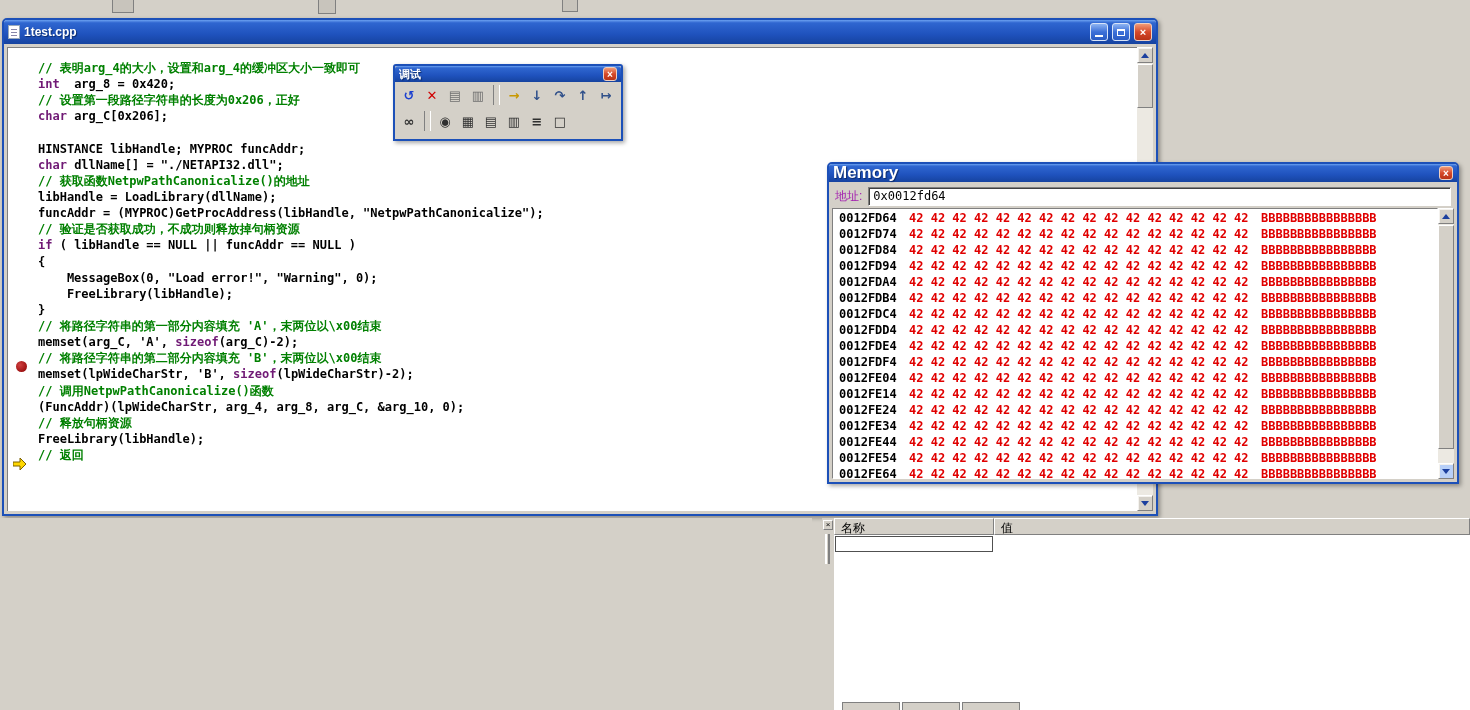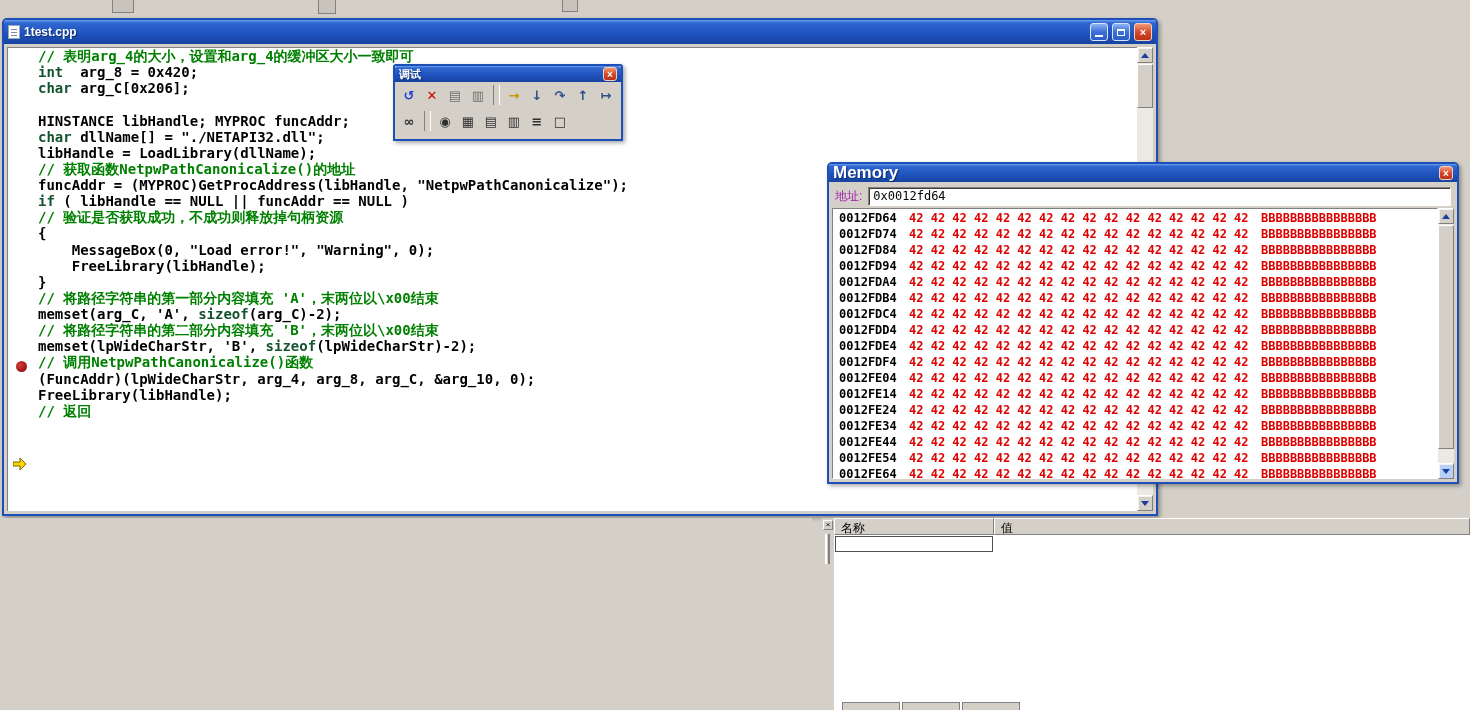--- a/index.html
+++ b/index.html
@@ -27,24 +27,24 @@
   .doc-icon::before { content:""; position:absolute; left:2px; top:3px; width:6px; height:1px; background:#88a; box-shadow:0 3px 0 #88a, 0 6px 0 #88a; }
 
   
   .sliver { position:absolute; top:0; background:#c8c4bc; border:1px solid #808080; border-top:none; }
 
   
   #src-win   { left:2px; top:18px; width:1156px; height:498px; }
   #src-win .xp-title { height:24px; }
   #src-client{ position:absolute; left:3px; top:27px; right:19px; bottom:3px; background:#fff; overflow:hidden;
                border-left:1px solid #808080; border-top:1px solid #808080; }
-  #code      { position:absolute; left:30px; top:0; font-family:"DejaVu Sans Mono", monospace;
-               font-size:14px; font-weight:bold; color:#000; }
+  #code      { position:absolute; left:30px; top:12px; font-family:"DejaVu Sans Mono", monospace;
+               font-size:12px; font-weight:bold; color:#000; }
   .code-line { height:16.14px; white-space:pre; line-height:16.14px; }
-  .tok-k { color:#14532d; } .tok-c { color:#008000; } .tok-p { color:#000; }
+  .tok-k { color:#701a75; } .tok-c { color:#008000; } .tok-p { color:#000; }
   #bp-marker { position:absolute; left:8px; width:11px; height:11px; border-radius:50%;
                background:radial-gradient(circle at 4px 4px,#d04040,#8a0000); }
   #cur-arrow { position:absolute; left:5px; width:14px; height:12px; }
 
   
   .sb        { position:absolute; background:#ece9e2; }
   .sb-btn    { position:absolute; left:0; width:16px; height:16px; display:flex; align-items:center; justify-content:center;
                background:#d4d0c8; border:1px solid; border-color:#ffffff #808080 #808080 #ffffff; box-shadow:inset 1px 1px 0 #f4f2ee; }
   .sb-thumb  { position:absolute; left:0; width:16px; background:#d4d0c8; border:1px solid; border-color:#ffffff #808080 #808080 #ffffff; }
 
@@ -109,39 +109,41 @@
         </span>
       <span class="cap-btn">
           <span class="restbox"></span>
         </span>
       <span class="cap-btn close">×</span>
     </div>
     <div id="src-client">
       <div id="code">
           <div class="code-line"><span class="tok-c">// 表明arg_4的大小，设置和arg_4的缓冲区大小一致即可</span></div>
           <div class="code-line"><span class="tok-k">int</span><span class="tok-p">  arg_8 = 0x420;</span></div>
+          <div class="code-line"><span class="tok-c">// 设置第一段路径字符串的长度为0x206，正好</span></div>
           <div class="code-line"><span class="tok-k">char</span><span class="tok-p"> arg_C[0x206];</span></div>
           <div class="code-line"> </div>
           <div class="code-line"><span class="tok-p">HINSTANCE libHandle; MYPROC funcAddr;</span></div>
           <div class="code-line"><span class="tok-k">char</span><span class="tok-p"> dllName[] = "./NETAPI32.dll";</span></div>
+          <div class="code-line"><span class="tok-c">// 获取函数NetpwPathCanonicalize()的地址</span></div>
           <div class="code-line"><span class="tok-p">libHandle = LoadLibrary(dllName);</span></div>
-          <div class="code-line"><span class="tok-c">// 获取函数NetpwPathCanonicalize()的地址</span></div>
           <div class="code-line"><span class="tok-p">funcAddr = (MYPROC)GetProcAddress(libHandle, "NetpwPathCanonicalize");</span></div>
+          <div class="code-line"><span class="tok-c">// 验证是否获取成功，不成功则释放掉句柄资源</span></div>
           <div class="code-line"><span class="tok-k">if</span><span class="tok-p"> ( libHandle == NULL || funcAddr == NULL )</span></div>
-          <div class="code-line"><span class="tok-c">// 验证是否获取成功，不成功则释放掉句柄资源</span></div>
           <div class="code-line"><span class="tok-p">{</span></div>
           <div class="code-line"><span class="tok-p">    MessageBox(0, "Load error!", "Warning", 0);</span></div>
           <div class="code-line"><span class="tok-p">    FreeLibrary(libHandle);</span></div>
           <div class="code-line"><span class="tok-p">}</span></div>
           <div class="code-line"><span class="tok-c">// 将路径字符串的第一部分内容填充 'A'，末两位以\x00结束</span></div>
           <div class="code-line"><span class="tok-p">memset(arg_C, 'A', </span><span class="tok-k">sizeof</span><span class="tok-p">(arg_C)-2);</span></div>
           <div class="code-line"><span class="tok-c">// 将路径字符串的第二部分内容填充 'B'，末两位以\x00结束</span></div>
           <div class="code-line"><span class="tok-p">memset(lpWideCharStr, 'B', </span><span class="tok-k">sizeof</span><span class="tok-p">(lpWideCharStr)-2);</span></div>
           <div class="code-line"><span class="tok-c">// 调用NetpwPathCanonicalize()函数</span></div>
           <div class="code-line"><span class="tok-p">(FuncAddr)(lpWideCharStr, arg_4, arg_8, arg_C, &amp;arg_10, 0);</span></div>
+          <div class="code-line"><span class="tok-c">// 释放句柄资源</span></div>
           <div class="code-line"><span class="tok-p">FreeLibrary(libHandle);</span></div>
           <div class="code-line"><span class="tok-c">// 返回</span></div>
         </div>
       <div id="bp-marker" style="top: 312.66px;"></div>
       <svg id="cur-arrow" viewBox="0 0 14 12" style="top: 409.5px;">
         <polygon points="0,4 7,4 7,0 13,6 7,12 7,8 0,8" fill="#ffd700" stroke="#7a6000" stroke-width="1"></polygon>
       </svg>
     </div>
 
     <div class="sb" style="right:3px; top:27px; width:16px; bottom:3px;">

